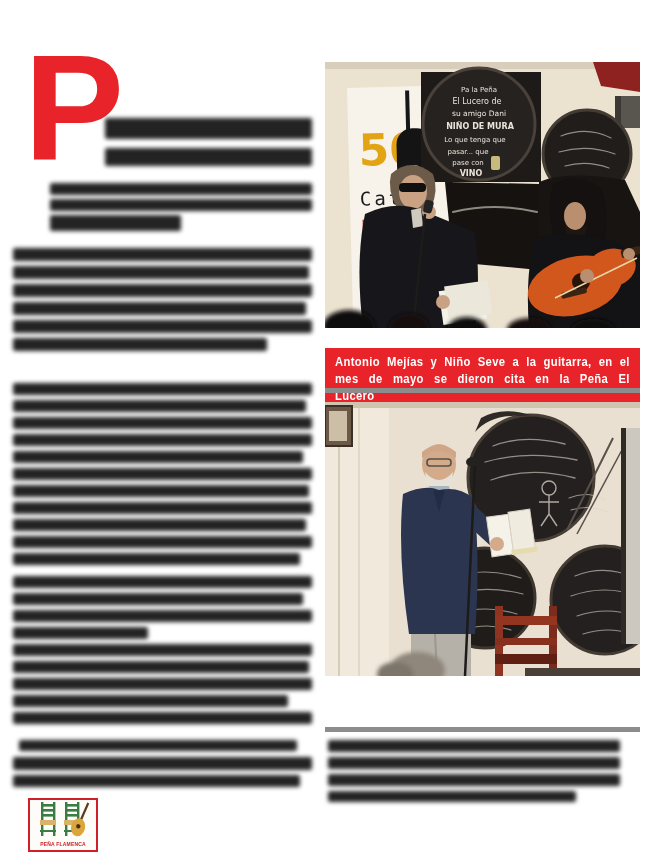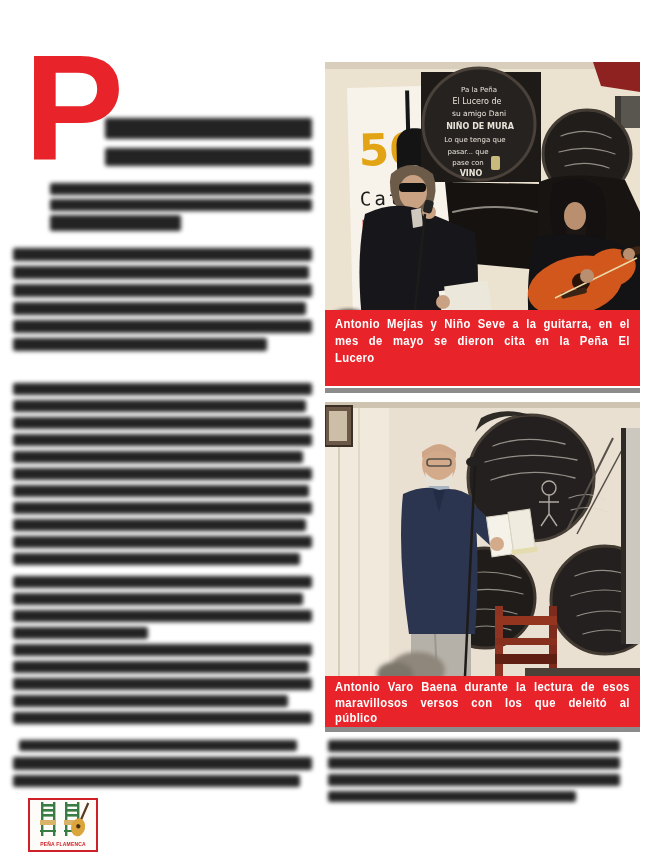--- a/index.html
+++ b/index.html
@@ -197,21 +197,21 @@
       <g filter="url(#soft)">
         <ellipse cx="24" cy="264" rx="26" ry="16" fill="#0d0c0b"></ellipse>
         <ellipse cx="84" cy="266" rx="20" ry="14" fill="#12100e"></ellipse>
         <ellipse cx="142" cy="268" rx="20" ry="13" fill="#0d0c0b"></ellipse>
         <ellipse cx="204" cy="268" rx="22" ry="12" fill="#131110"></ellipse>
         <ellipse cx="268" cy="268" rx="22" ry="11" fill="#0d0c0b"></ellipse>
       </g>
     </svg>
   </div>
 
-  <div class="caption" style="top:310px;height:76px;">
+  <div class="caption" style="top:348px;height:76px;">
     <p>Antonio Mejías y Niño Seve a la guitarra, en el mes de mayo se dieron cita en la Peña El Lucero</p>
   </div>
   <div class="gstrip" style="top:388px;"></div>
 
   <div class="photo" style="top:402px;height:274px;background:#e9e0d2;">
     <svg width="315" height="274" viewBox="0 0 315 274">
       <rect width="315" height="274" fill="#e9e0d2"></rect>
       <rect x="0" y="0" width="64" height="274" fill="#f0e9dc"></rect>
       <line x1="14" y1="0" x2="14" y2="274" stroke="#d6ccba" stroke-width="2"></line>
       <line x1="34" y1="0" x2="34" y2="274" stroke="#ddd3c2" stroke-width="1.5"></line>
@@ -277,23 +277,20 @@
       </g>
 
       <g filter="url(#soft)">
         <ellipse cx="92" cy="268" rx="28" ry="18" fill="#8f867b"></ellipse>
         <ellipse cx="70" cy="272" rx="18" ry="12" fill="#7c746a"></ellipse>
       </g>
       <rect x="200" y="266" width="115" height="8" fill="#4a4038"></rect>
     </svg>
   </div>
 
-  <div class="caption c2" style="top:676px;height:51px;padding-top:4px;">
-    <p>Antonio Varo Baena durante la lectura de esos maravillosos versos con los que deleitó al público</p>
-  </div>
   <div class="gstrip" style="top:727px;"></div>
 
   <div class="logo">
     <svg width="56" height="40" viewBox="0 0 56 40">
 
       <g>
         <rect x="6" y="2" width="2.4" height="34" fill="#3a7d44"></rect>
         <rect x="18" y="2" width="2.4" height="34" fill="#3a7d44"></rect>
         <rect x="6" y="4" width="14" height="2.6" fill="#3a7d44"></rect>
         <rect x="6" y="9" width="14" height="2.6" fill="#3a7d44"></rect>

